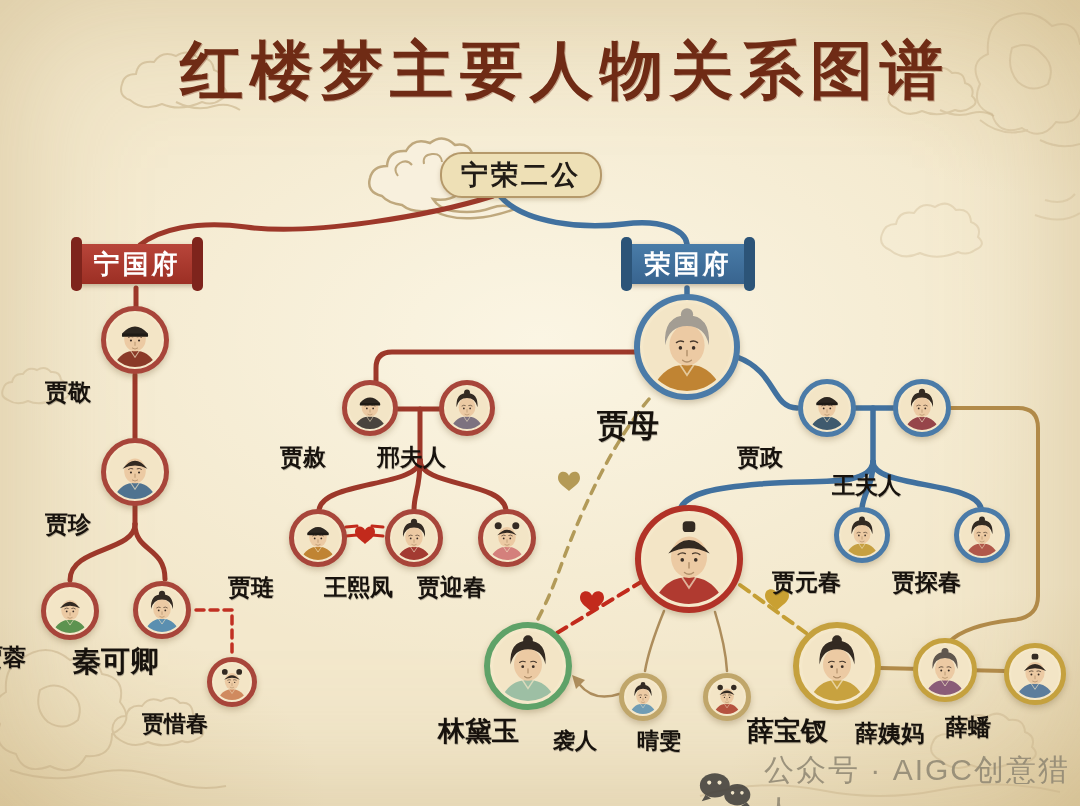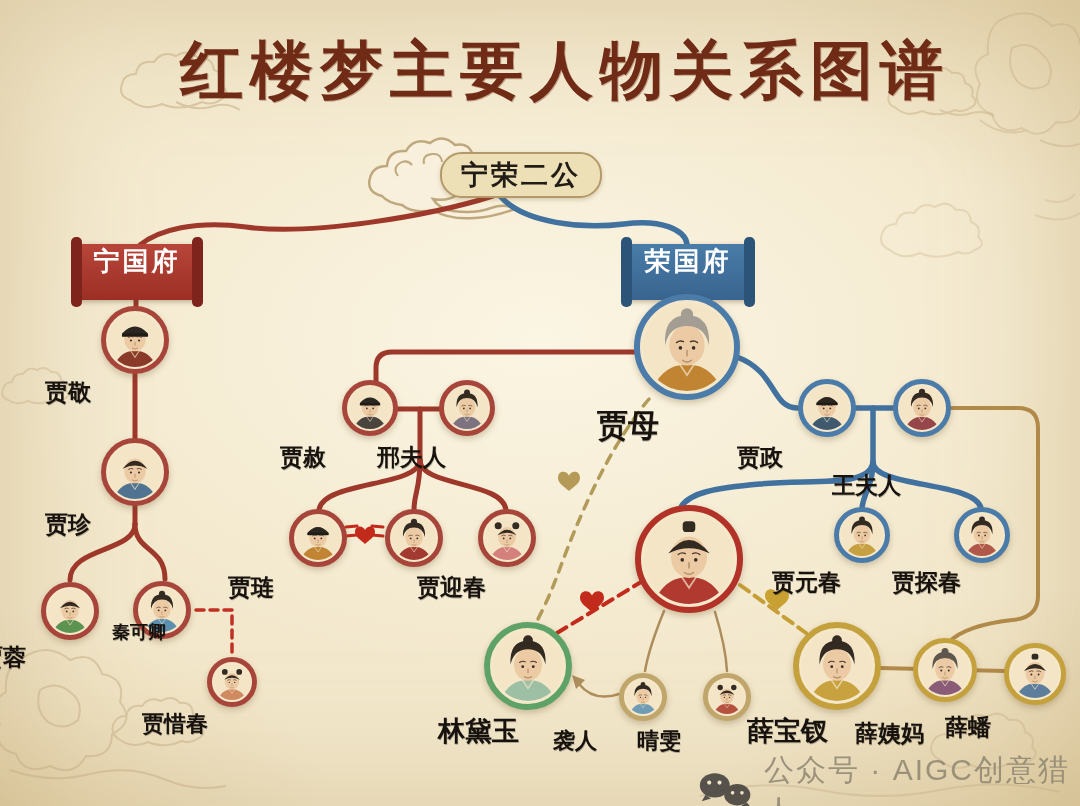--- a/index.html
+++ b/index.html
@@ -22,21 +22,21 @@
     padding-left:25px;
   }
   .root-pill{
     position:absolute;left:440px;top:152px;width:158px;height:42px;
     background:#eee0b6;border:2px solid #b5996a;border-radius:22px;
     display:flex;align-items:center;justify-content:center;
     font-size:27px;font-weight:800;color:#211c16;letter-spacing:3px;
     box-shadow:0 2px 4px rgba(120,95,50,.25);
   }
   .banner{
-    position:absolute;height:56px;display:flex;justify-content:center;
+    position:absolute;height:40px;display:flex;align-items:center;justify-content:center;
     color:#fff;font-size:26px;font-weight:800;letter-spacing:3px;border-radius:3px;
     box-shadow:0 2px 5px rgba(90,60,30,.35);
   }
   .banner::before,.banner::after{
     content:"";position:absolute;top:-7px;bottom:-7px;width:11px;border-radius:5px;
   }
   .banner::before{left:-7px;}
   .banner::after{right:-7px;}
   .banner.ning{left:78px;top:244px;width:118px;background:linear-gradient(#b8453a,#9c2f24);}
   .banner.ning::before,.banner.ning::after{background:#7e241c;}
@@ -198,21 +198,21 @@
     <path d="M42 70 L50 82 L58 70" fill="none" stroke="#f3e5c6" stroke-width="2" opacity=".7"></path>
     <ellipse cx="50" cy="48" rx="20" ry="23" fill="#eccaa3"></ellipse>
     <path d="M25 48 Q23 14 50 14 Q77 14 75 48 Q70 26 50 26 Q30 26 25 48 Z" fill="#332a22"></path>
           <circle cx="50" cy="13" r="7" fill="#332a22"></circle>
     <circle cx="42.5" cy="51" r="2" fill="#3a2e26"></circle>
           <circle cx="57.5" cy="51" r="2" fill="#3a2e26"></circle>
     <path d="M38 45 q4 -3 8 -1 M54 44 q4 -2 8 1" stroke="#4a3b2e" stroke-width="1.6" fill="none" stroke-linecap="round"></path>
     <path d="M50 54 l0 6 M45 65 q5 4 10 0" stroke="#b08f6a" stroke-width="1.6" fill="none" stroke-linecap="round"></path>
   </svg>
       </div>
-      <div class="plabel" style="left: 72px; top: 620px; font-size: 18px; margin-left: 40px;">秦可卿</div>
+      <div class="plabel" style="left: 72px; top: 642px; font-size: 29px;">秦可卿</div>
       <div class="person" style="left: 207px; top: 657px; width: 50px; height: 50px; border: 5px solid rgb(168, 69, 58); padding: 2px;">
         <svg viewBox="0 0 100 100" xmlns="http://www.w3.org/2000/svg">
     <circle cx="50" cy="50" r="50" fill="#f3e5c6"></circle>
     <path d="M10 100 C 20 76 35 70 50 70 C 65 70 80 76 90 100 Z" fill="#d08a5f"></path>
     <path d="M42 70 L50 82 L58 70" fill="none" stroke="#f3e5c6" stroke-width="2" opacity=".7"></path>
     <ellipse cx="50" cy="48" rx="20" ry="23" fill="#eccaa3"></ellipse>
     <path d="M28 44 Q50 18 72 44 Q50 32 28 44 Z" fill="#332a22"></path>
           <circle cx="30" cy="22" r="8" fill="#332a22"></circle>
           <circle cx="70" cy="22" r="8" fill="#332a22"></circle>
     <circle cx="42.5" cy="51" r="2" fill="#3a2e26"></circle>
@@ -274,20 +274,21 @@
     <path d="M42 70 L50 82 L58 70" fill="none" stroke="#f3e5c6" stroke-width="2" opacity=".7"></path>
     <ellipse cx="50" cy="48" rx="20" ry="23" fill="#eccaa3"></ellipse>
     <path d="M25 48 Q23 14 50 14 Q77 14 75 48 Q70 26 50 26 Q30 26 25 48 Z" fill="#332a22"></path>
           <circle cx="50" cy="13" r="7" fill="#332a22"></circle>
     <circle cx="42.5" cy="51" r="2" fill="#3a2e26"></circle>
           <circle cx="57.5" cy="51" r="2" fill="#3a2e26"></circle>
     <path d="M38 45 q4 -3 8 -1 M54 44 q4 -2 8 1" stroke="#4a3b2e" stroke-width="1.6" fill="none" stroke-linecap="round"></path>
     <path d="M50 54 l0 6 M45 65 q5 4 10 0" stroke="#b08f6a" stroke-width="1.6" fill="none" stroke-linecap="round"></path>
   </svg>
       </div>
+      <div class="plabel" style="left: 324px; top: 572px; font-size: 23px;">王熙凤</div>
       <div class="person" style="left: 478px; top: 509px; width: 58px; height: 58px; border: 5px solid rgb(168, 69, 58); padding: 2px;">
         <svg viewBox="0 0 100 100" xmlns="http://www.w3.org/2000/svg">
     <circle cx="50" cy="50" r="50" fill="#f3e5c6"></circle>
     <path d="M10 100 C 20 76 35 70 50 70 C 65 70 80 76 90 100 Z" fill="#d4807c"></path>
     <path d="M42 70 L50 82 L58 70" fill="none" stroke="#f3e5c6" stroke-width="2" opacity=".7"></path>
     <ellipse cx="50" cy="48" rx="20" ry="23" fill="#eccaa3"></ellipse>
     <path d="M28 44 Q50 18 72 44 Q50 32 28 44 Z" fill="#332a22"></path>
           <circle cx="30" cy="22" r="8" fill="#332a22"></circle>
           <circle cx="70" cy="22" r="8" fill="#332a22"></circle>
     <circle cx="42.5" cy="51" r="2" fill="#3a2e26"></circle>

